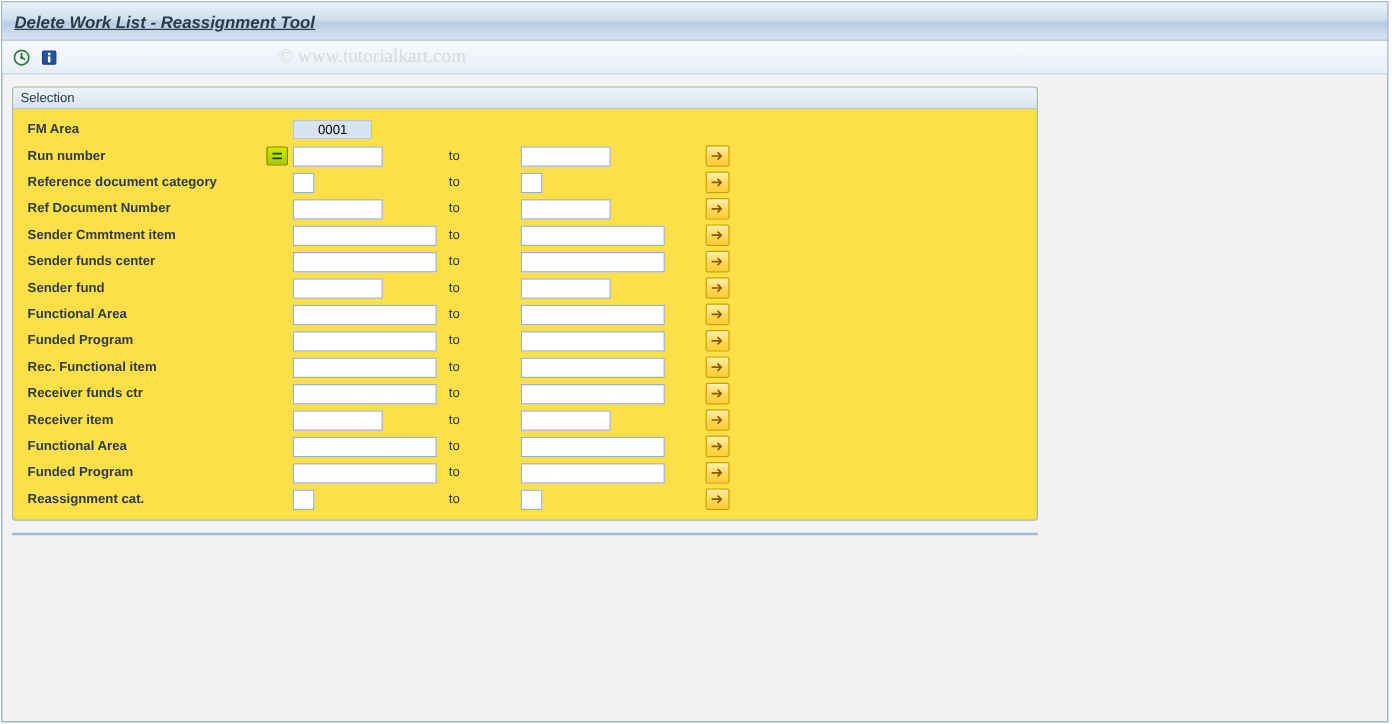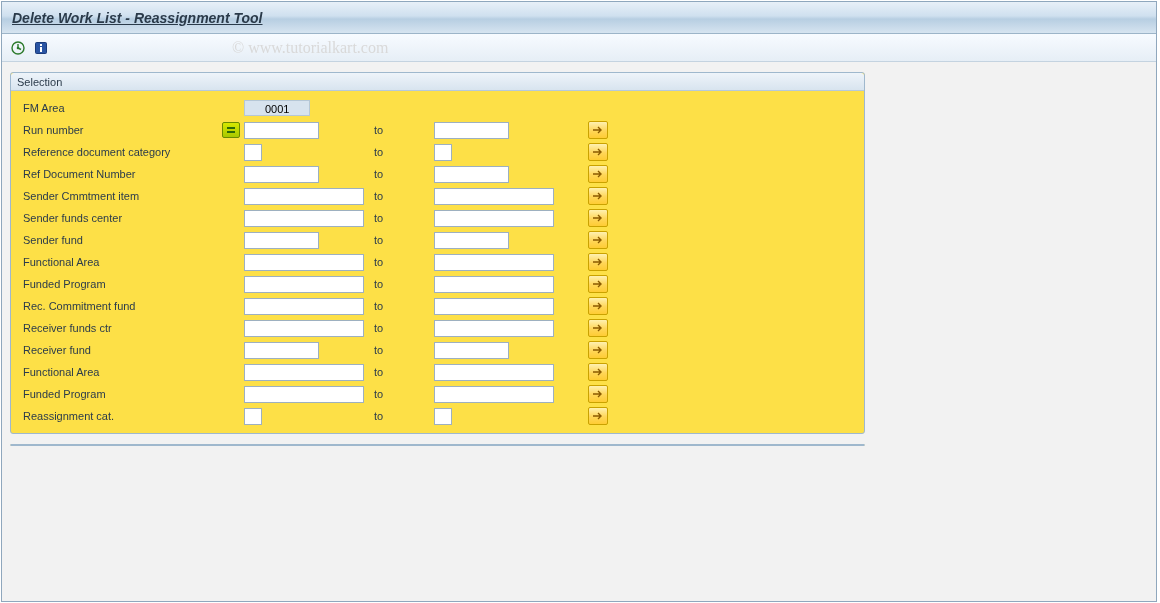--- a/index.html
+++ b/index.html
@@ -91,20 +91,21 @@
     height: 22px;
     display: flex;
     align-items: center;
     position: relative;
     gap: 0;
   }
   .label {
     width: 225px;
     color: #2b3b4b;
     padding-left: 4px;
+    font-weight: bold;
   }
   .sel-icon {
     width: 18px;
     height: 16px;
     border: 1px solid #6b8b00;
     background: linear-gradient(#d7e800, #a8c800);
     border-radius: 2px;
     display: flex;
     align-items: center;
     justify-content: center;
@@ -327,21 +328,21 @@
           <div class="to-col"><input class="input w120" value="" style=""></div>
           <div class="spacer-fill"></div>
           <div class="more-btn">
             <svg width="12" height="10" viewBox="0 0 12 10">
                 <path d="M1 5h7M6 2l3 3-3 3" fill="none" stroke="#8a5a00" stroke-width="1.4"></path>
               </svg>
           </div>
         </div>
 
         <div class="row">
-          <div class="label">Rec. Commitment fund</div>
+          <div class="label">Rec. Functional item</div>
           <div class="from-col"><input class="input w120" value="" style=""></div>
           <div class="to-lbl">to</div>
           <div class="to-col"><input class="input w120" value="" style=""></div>
           <div class="spacer-fill"></div>
           <div class="more-btn">
             <svg width="12" height="10" viewBox="0 0 12 10">
                 <path d="M1 5h7M6 2l3 3-3 3" fill="none" stroke="#8a5a00" stroke-width="1.4"></path>
               </svg>
           </div>
         </div>
@@ -353,21 +354,21 @@
           <div class="to-col"><input class="input w120" value="" style=""></div>
           <div class="spacer-fill"></div>
           <div class="more-btn">
             <svg width="12" height="10" viewBox="0 0 12 10">
                 <path d="M1 5h7M6 2l3 3-3 3" fill="none" stroke="#8a5a00" stroke-width="1.4"></path>
               </svg>
           </div>
         </div>
 
         <div class="row">
-          <div class="label">Receiver fund</div>
+          <div class="label">Receiver item</div>
           <div class="from-col"><input class="input w75" value="" style=""></div>
           <div class="to-lbl">to</div>
           <div class="to-col"><input class="input w75" value="" style=""></div>
           <div class="spacer-fill"></div>
           <div class="more-btn">
             <svg width="12" height="10" viewBox="0 0 12 10">
                 <path d="M1 5h7M6 2l3 3-3 3" fill="none" stroke="#8a5a00" stroke-width="1.4"></path>
               </svg>
           </div>
         </div>

